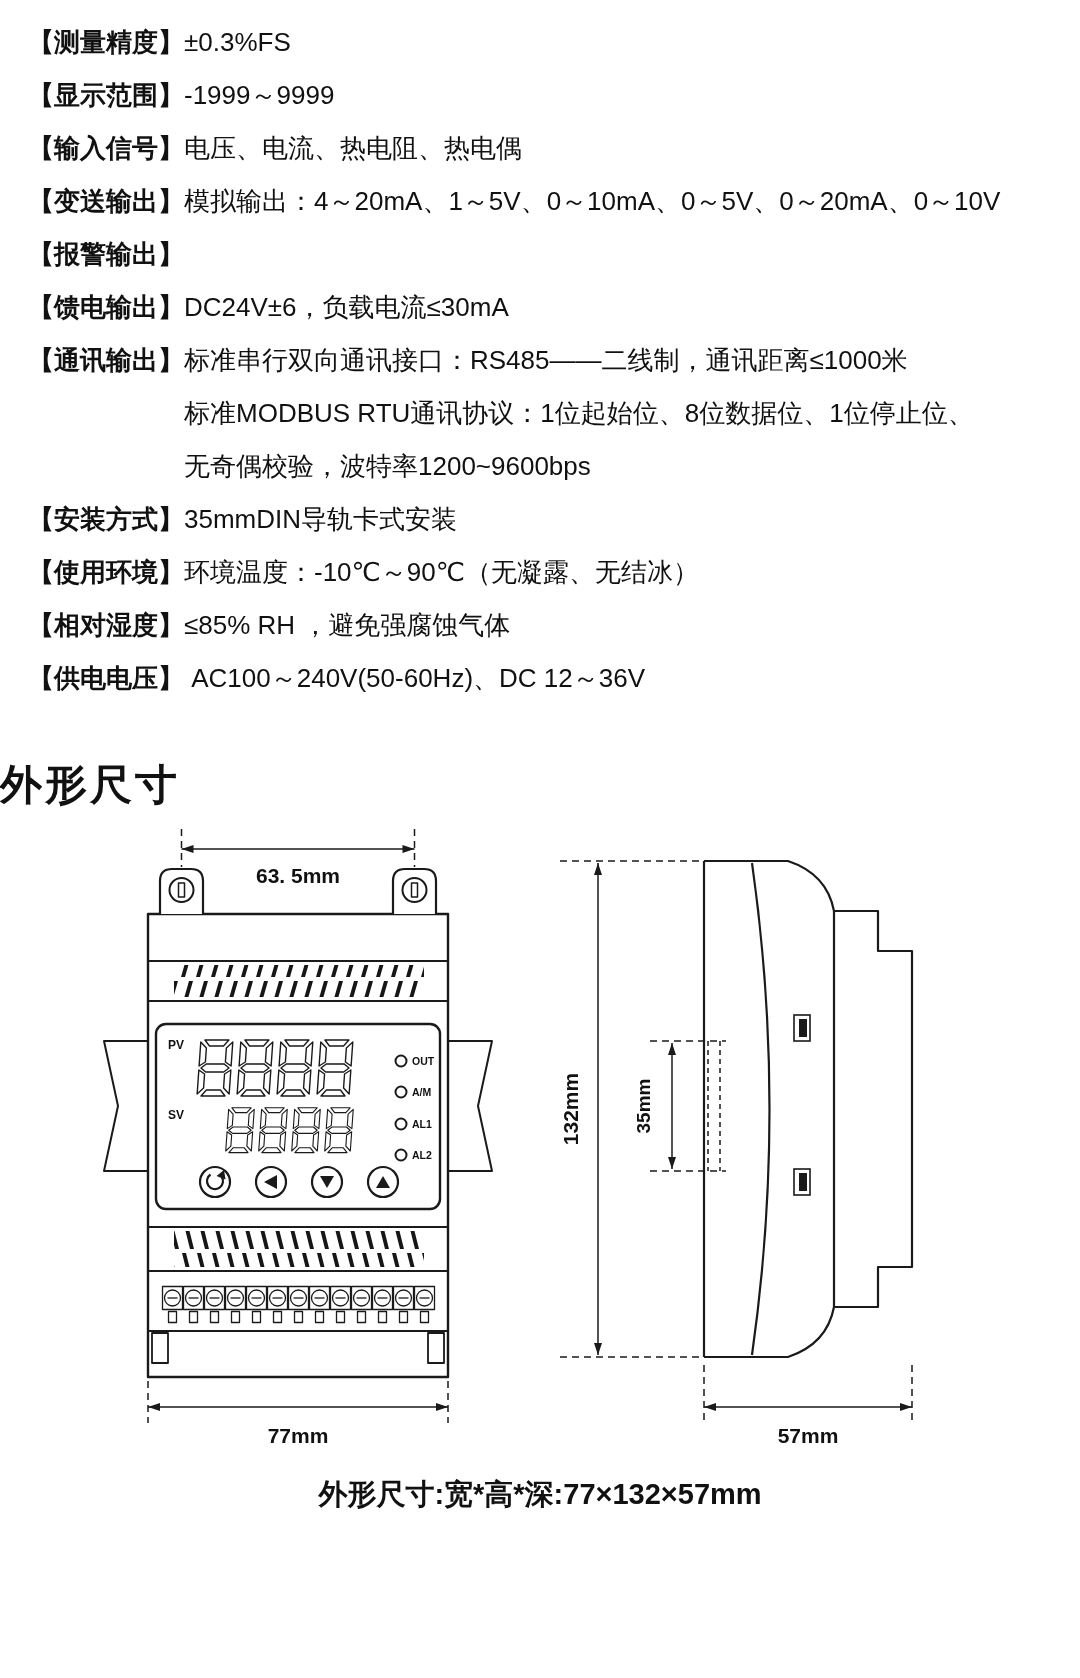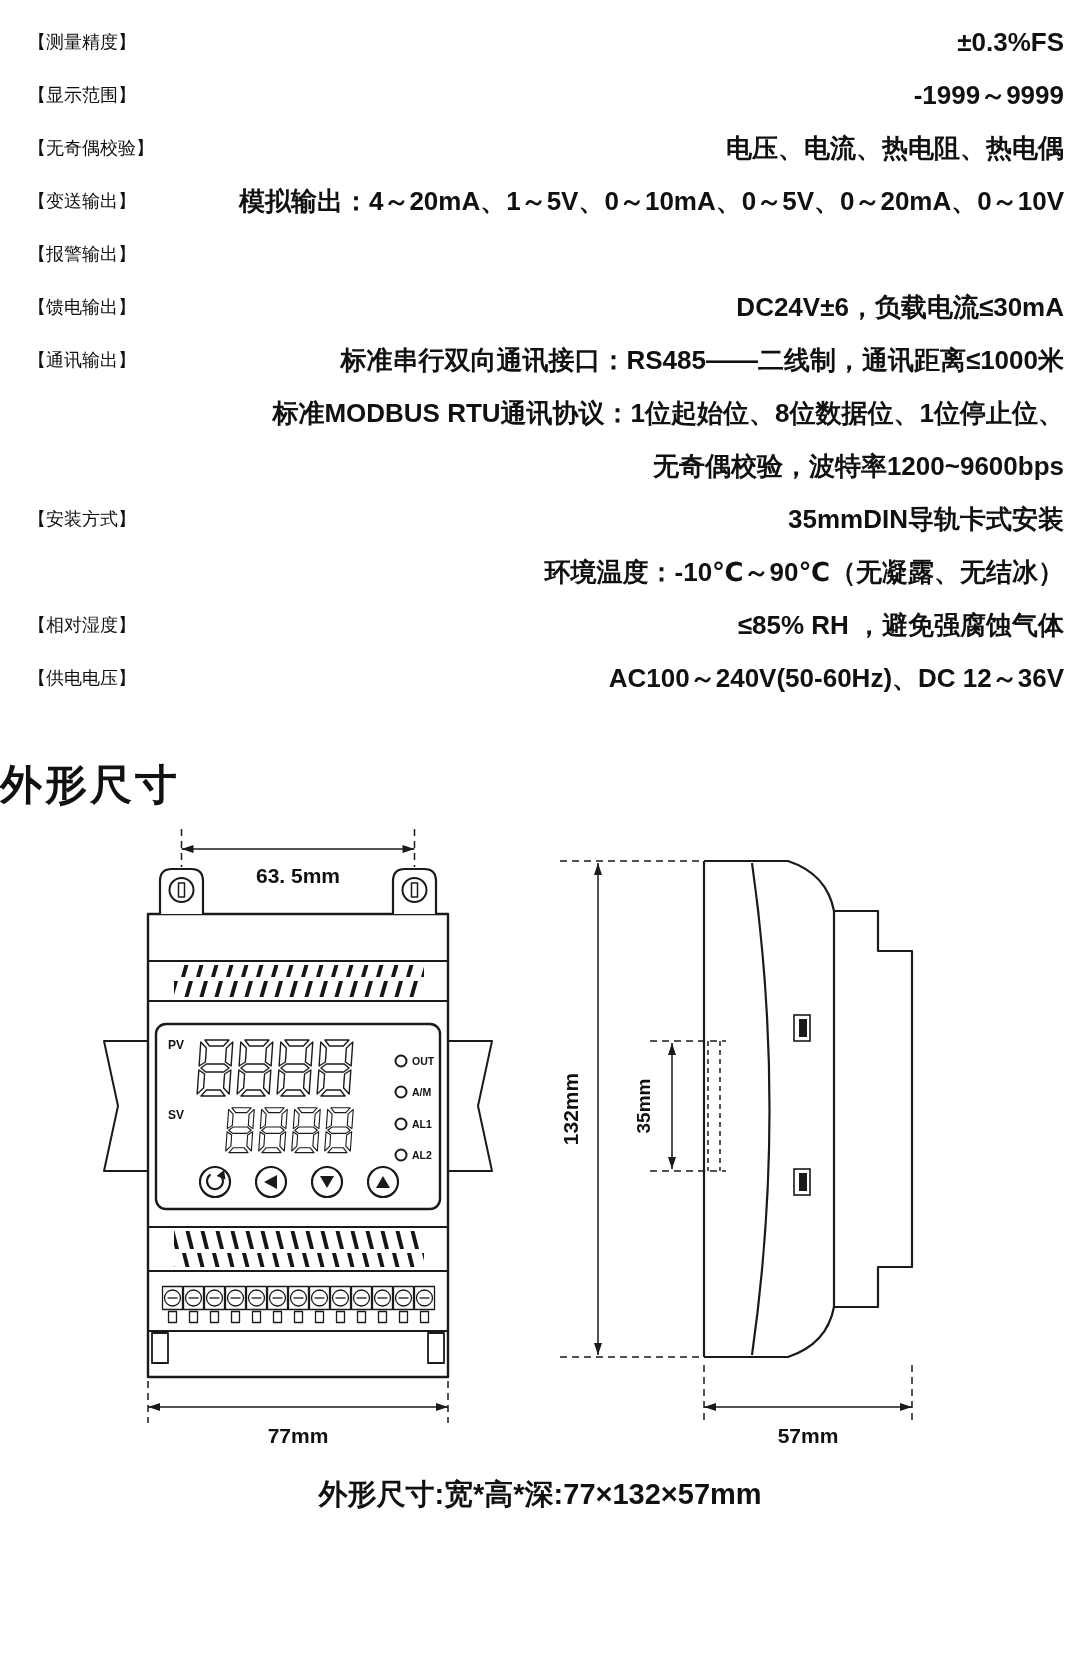--- a/index.html
+++ b/index.html
@@ -6,25 +6,25 @@
   html,body { background:#ffffff; }
   body {
     width:1080px;
     color:#111;
     font-family:"Liberation Sans","DejaVu Sans",sans-serif;
   }
   .specs { padding:16px 16px 0 28px; }
   .spec-row { display:flex; align-items:flex-start; }
   .spec-label {
     flex:0 0 auto;
-    font-size:18px; font-weight:400; line-height:53px; white-space:nowrap;
+    font-size:26px; font-weight:700; line-height:53px; white-space:nowrap;
   }
   .spec-lines { flex:1 1 auto; }
   .spec-line {
-    font-size:26px; font-weight:700; line-height:53px; white-space:pre-wrap;text-align:right;
+    font-size:26px; font-weight:400; line-height:53px; white-space:pre-wrap;
   }
   .section-title {
     text-align:left; font-size:42px; font-weight:700;
     margin-top:52px; letter-spacing:3px;
   }
   .drawing-wrap { margin-top:6px; }
   svg text { fill:#111; font-family:"Liberation Sans","DejaVu Sans",sans-serif; font-weight:700; }
   .caption { text-align:center; font-size:29px; font-weight:700; margin:2px 0 40px 0; }
 </style>
 </head>
@@ -40,21 +40,21 @@
   </div>
 
   <div class="spec-row">
     <span class="spec-label">【显示范围】</span>
     <div class="spec-lines">
       <div class="spec-line">-1999～9999</div>
     </div>
   </div>
 
   <div class="spec-row">
-    <span class="spec-label">【无奇偶校验】</span>
+    <span class="spec-label">【输入信号】</span>
     <div class="spec-lines">
       <div class="spec-line">电压、电流、热电阻、热电偶</div>
     </div>
   </div>
 
   <div class="spec-row">
     <span class="spec-label">【变送输出】</span>
     <div class="spec-lines">
       <div class="spec-line">模拟输出：4～20mA、1～5V、0～10mA、0～5V、0～20mA、0～10V</div>
     </div>
@@ -81,20 +81,21 @@
   </div>
 
   <div class="spec-row">
     <span class="spec-label">【安装方式】</span>
     <div class="spec-lines">
       <div class="spec-line">35mmDIN导轨卡式安装</div>
     </div>
   </div>
 
   <div class="spec-row">
+    <span class="spec-label">【使用环境】</span>
     <div class="spec-lines">
       <div class="spec-line">环境温度：-10℃～90℃（无凝露、无结冰）</div>
     </div>
   </div>
 
   <div class="spec-row">
     <span class="spec-label">【相对湿度】</span>
     <div class="spec-lines">
       <div class="spec-line">≤85% RH ，避免强腐蚀气体</div>
     </div>

